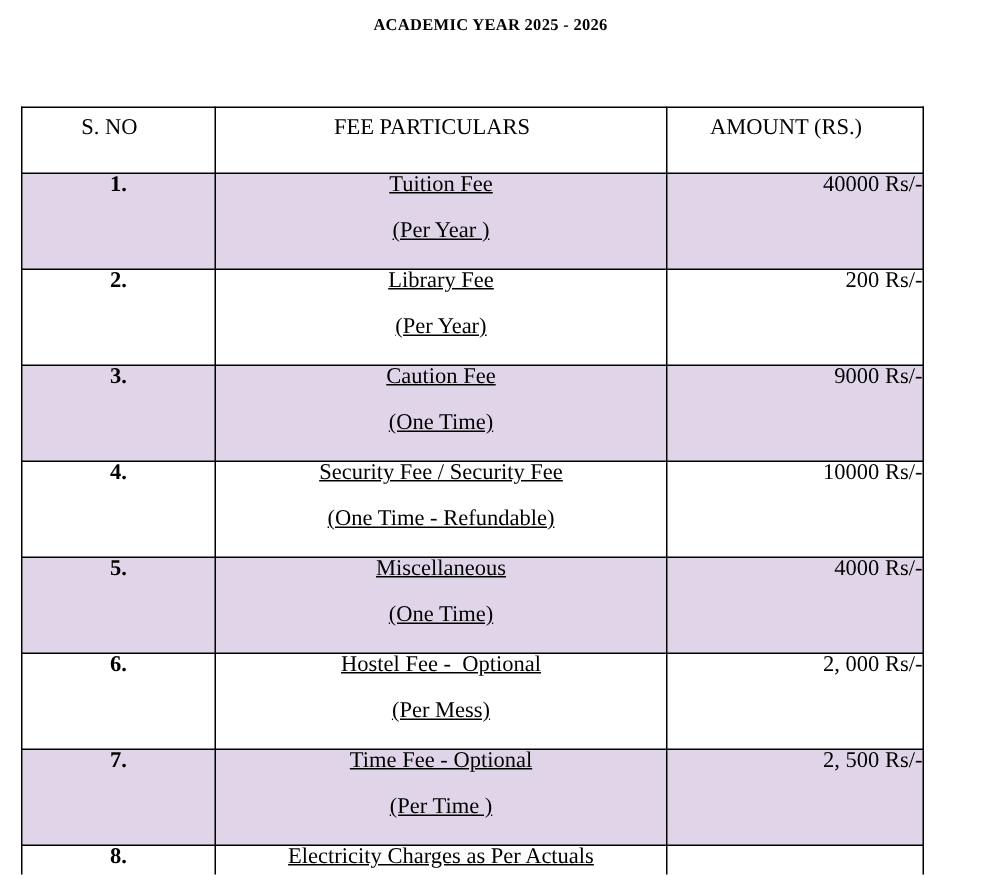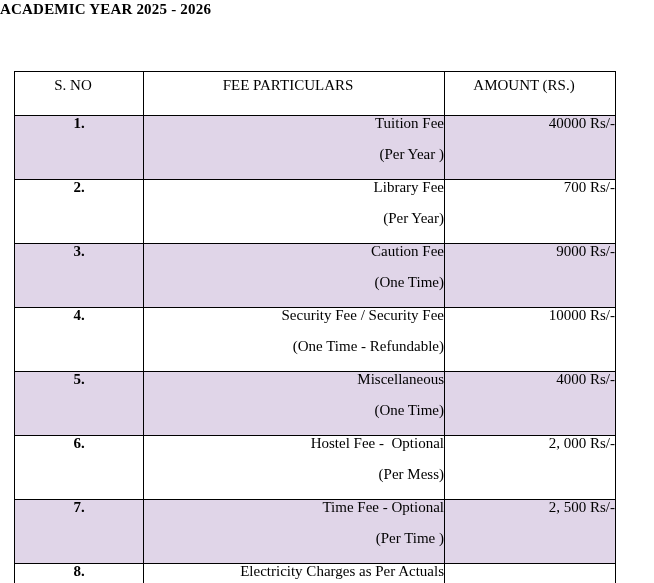--- a/index.html
+++ b/index.html
@@ -9,26 +9,26 @@
   body {
     width: 654px;
     height: 583px;
     background: #ffffff;
     font-family: "Liberation Serif", "DejaVu Serif", serif;
     overflow: hidden;
     position: relative;
   }
 
   #doc-title {
-    text-align: left;
-    font-size: 15px;
+    text-align: center;
+    font-size: 11px;
     font-weight: bold;
     letter-spacing: 0.2px;
     margin: 0;
-    padding-top: 1px;
+    padding-top: 11px;
     color: #000000;
     font-family: "Liberation Serif", "DejaVu Serif", serif;
   }
 
   #fee-table-wrap {
     position: absolute;
     left: 14px;
     top: 71px;
     width: 601px;
   }
@@ -70,21 +70,22 @@
   }
 
   td.c-sno {
     text-align: center;
     font-weight: bold;
     padding: 8px 4px 0 4px;
   }
 
   td.c-part {
     padding: 8px 0 0 7px;
-    text-align: right;
+    text-align: center;
+    text-decoration: underline;
   }
 
   td.c-amount {
     padding: 8px 0 0 6px;
     text-align: right;
   }
 
   .line1 { display: block; white-space: pre; }
   .line2 { display: block; white-space: pre; margin-top: 16px; }
 
@@ -121,21 +122,21 @@
             <span class="line2">(Per Year )</span>
           </td>
           <td class="c-amount">40000 Rs/-</td>
         </tr>
         <tr class="plain">
           <td class="c-sno">2.</td>
           <td class="c-part">
             <span class="line1">Library Fee</span>
             <span class="line2">(Per Year)</span>
           </td>
-          <td class="c-amount">700 Rs/-</td>
+          <td class="c-amount">200 Rs/-</td>
         </tr>
         <tr class="shaded">
           <td class="c-sno">3.</td>
           <td class="c-part">
             <span class="line1">Caution Fee</span>
             <span class="line2">(One Time)</span>
           </td>
           <td class="c-amount">9000 Rs/-</td>
         </tr>
         <tr class="plain">

